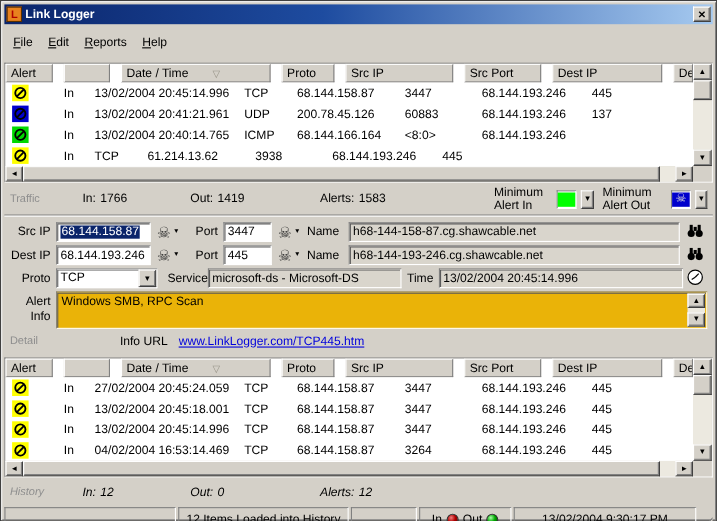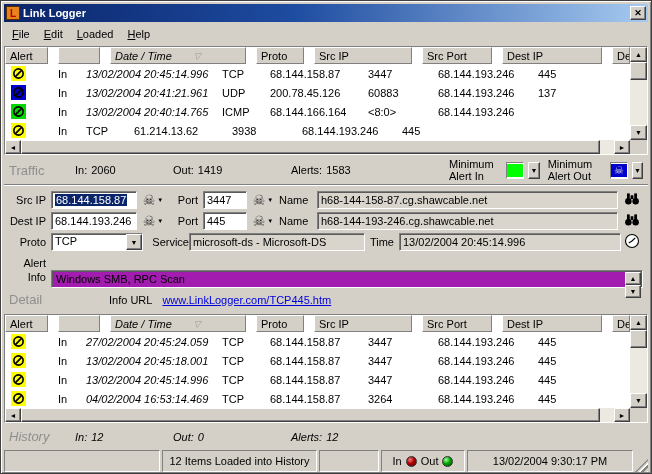--- a/index.html
+++ b/index.html
@@ -13,57 +13,57 @@
   
   .titlebar { height: 18px; flex: 0 0 auto; background: linear-gradient(90deg, #0a246a 0%, #1e4ca0 45%, #a6caf0 100%);
     display: flex; align-items: center; gap: 3px; padding: 0 2px; }
   .app-icon { width: 14px; height: 14px; background: #e8821e; border: 1px solid #5a3000;
     color: #b00000; font-size: 10px; font-weight: bold; display: flex; align-items: center; justify-content: center; flex: 0 0 auto; }
   .title { color: #fff; font-weight: bold; flex: 1; }
   .btn3d { background: #d4d0c8; border: 1px solid; border-color: #ffffff #404040 #404040 #ffffff;
     box-shadow: inset -1px -1px 0 #808080; display: flex; align-items: center; justify-content: center; }
   .close-btn { width: 16px; height: 14px; font-size: 9px; font-weight: bold; }
   
-  .menubar { height: 23px; flex: 0 0 auto; display: flex; align-items: center; padding-left: 1px; }
+  .menubar { height: 34px; flex: 0 0 auto; display: flex; align-items: center; padding-left: 1px; }
   .menu-item { display: inline-block; padding: 3px 7px; }
   .menu-item::first-letter { text-decoration: underline; }
   .groove { height: 2px; flex: 0 0 auto; border-top: 1px solid #808080; border-bottom: 1px solid #ffffff; }
   
   .datatable { flex: 0 0 auto; border: 1px solid; border-color: #808080 #ffffff #ffffff #808080; background: #d4d0c8;
     display: flex; flex-direction: column; margin: 1px 0; }
   .table-main { display: flex; }
   .table-left { flex: 1; display: flex; flex-direction: column; background: #fff; overflow: hidden; }
   .theader { display: flex; height: 17px; flex: 0 0 auto; gap: 10px; }
   .hcell { background: #d4d0c8; border: 1px solid; border-color: #ffffff #808080 #808080 #ffffff;
     display: flex; align-items: center; padding-left: 4px; overflow: hidden; white-space: nowrap; }
   .sort { color: #9a968a; font-size: 9px; margin-left: 22px; }
   .trow { display: flex; height: 19px; align-items: center; background: #fff; flex: 0 0 auto; }
   .cell { padding-left: 4px; overflow: hidden; white-space: nowrap; height: 100%; display: flex; align-items: center; }
   .c-alert { width: 43px; flex: 0 0 auto; } .c-dir { width: 34px; flex: 0 0 auto; padding-left: 40px; }
-  .c-dt { width: 136px; flex: 0 0 auto; font-style: italic; } .c-proto { width: 48px; flex: 0 0 auto; }
+  .c-dt { width: 136px; flex: 0 0 auto; } .c-proto { width: 48px; flex: 0 0 auto; }
   .c-srcip { width: 98px; flex: 0 0 auto; } .c-srcport { width: 70px; flex: 0 0 auto; }
   .c-destip { width: 100px; flex: 0 0 auto; } .c-destport { flex: 1; }
   .cell.c-dir { padding-left: 10px; }
   .alerticon { width: 15px; height: 15px; margin-left: 2px; display: flex; align-items: center; justify-content: center; }
   .alerticon svg { display: block; }
   
   .vsb { width: 17px; flex: 0 0 auto; display: flex; flex-direction: column; background: #ece9e0; }
   .sb-btn { width: 100%; height: 15px; flex: 0 0 auto; font-size: 7px; }
   .vsb-thumb { height: 18px; flex: 0 0 auto; background: #d4d0c8; border: 1px solid; border-color: #fff #404040 #404040 #fff; box-shadow: inset -1px -1px 0 #808080; }
   .sb-track { flex: 1; }
   .hsb-row { display: flex; height: 14px; flex: 0 0 auto; }
   .hsb { flex: 1; display: flex; background: #ece9e0; }
   .hsb .sb-btn { width: 16px; height: 14px; }
   .hsb-thumb { flex: 1; background: #d4d0c8; border: 1px solid; border-color: #fff #404040 #404040 #fff; box-shadow: inset -1px -1px 0 #808080; }
   .hsb-track-end { width: 14px; flex: 0 0 auto; }
   .hsb-corner { width: 17px; flex: 0 0 auto; background: #d4d0c8; }
   
   .summary { display: flex; align-items: center; height: 28px; flex: 0 0 auto; padding: 0 5px; }
   .summary.short { height: 25px; font-style: italic; }
-  .section-label { font-size: 13px; color: #8e8e8e; width: 66px; flex: 0 0 auto; }
+  .section-label { font-size: 10px; color: #8e8e8e; width: 66px; flex: 0 0 auto; }
   .sum-pair { display: flex; gap: 4px; flex: 0 0 auto; }
   .w-in { width: 98px; } .w-out { width: 118px; } .w-alerts { width: 150px; }
   .min-group { display: flex; align-items: center; gap: 4px; margin-left: 8px; }
   .swatch-box { width: 22px; height: 17px; background: #fff; border: 1px solid; border-color: #808080 #fff #fff #808080;
     display: flex; align-items: center; justify-content: center; }
   .swatch { width: 16px; height: 13px; display: flex; align-items: center; justify-content: center; }
   .swatch .skull { font-size: 11px; color: #d8d8d8; line-height: 1; }
   .dd-btn { width: 16px; height: 17px; font-size: 7px; }
   
   .detail { flex: 0 0 auto; padding: 3px 5px 2px; display: flex; flex-direction: column; }
@@ -84,22 +84,22 @@
   .binoc { width: 22px; flex: 0 0 auto; display: flex; justify-content: center; align-items: center; }
   .combo { width: 92px; flex: 0 0 auto; display: flex; height: 18px; background: #fff;
     border: 1px solid; border-color: #808080 #fff #fff #808080; box-shadow: inset 1px 1px 0 #5a5a5a; }
   .combo-text { flex: 1; padding: 1px 3px; }
   .combo-btn { width: 16px; height: 100%; font-size: 7px; flex: 0 0 auto; }
   .lbl-svc { width: 46px; flex: 0 0 auto; text-align: right; padding-right: 0; }
   .f-svc { width: 176px; flex: 0 0 auto; } .lbl-time { width: 34px; flex: 0 0 auto; text-align: right; padding-right: 5px; }
   .f-time { flex: 1; } .clock-wrap { width: 22px; flex: 0 0 auto; display: flex; justify-content: center; }
   .drow.tall { height: 35px; align-items: stretch; padding-top: 1px; }
   .ai-label { width: 42px; flex: 0 0 auto; text-align: right; padding: 2px 5px 0 0; line-height: 1.3; }
-  .ai-field { flex: 1; position: relative; background: #a21caf; border: 1px solid; border-color: #808080 #fff #fff #808080;
-    box-shadow: inset 1px 1px 0 #5a5a5a; padding: 2px 20px 0 4px; margin-top: 16px; }
+  .ai-field { flex: 1; position: relative; background: #eab308; border: 1px solid; border-color: #808080 #fff #fff #808080;
+    box-shadow: inset 1px 1px 0 #5a5a5a; padding: 2px 20px 0 4px; }
   .ai-sb { position: absolute; top: 1px; right: 1px; bottom: 1px; width: 16px; background: #ece9e0;
     display: flex; flex-direction: column; justify-content: space-between; }
   .ai-sb .sb-btn { height: 13px; }
   .drow.detail-foot { height: 23px; }
   .infourl-label { margin: 0 10px 0 22px; }
   a.link { color: #0000dd; text-decoration: underline; }
   
   .statusbar { display: flex; height: 22px; flex: 0 0 auto; gap: 2px; margin-top: 1px; align-items: stretch; }
   .panel { border: 1px solid; border-color: #808080 #fff #fff #808080; display: flex; align-items: center;
     justify-content: center; padding: 0 4px; overflow: hidden; white-space: nowrap; }
@@ -121,21 +121,21 @@
     <div class="app-icon">L</div>
     <div class="title">Link Logger</div>
     <div class="btn3d close-btn">
       <span>✕</span>
     </div>
   </div>
 
   <div class="menubar">
     <span class="menu-item">File</span>
     <span class="menu-item">Edit</span>
-    <span class="menu-item">Loaded</span>
+    <span class="menu-item">Reports</span>
     <span class="menu-item">Help</span>
   </div>
 
   <div class="datatable">
     <div class="table-main">
       <div class="table-left">
         <div class="theader">
           <div class="hcell c-alert">Alert</div>
           <div class="hcell c-dir">Dir</div>
           <div class="hcell c-dt">
@@ -240,21 +240,21 @@
           </div>
       </div>
       <div class="hsb-corner"></div>
     </div>
   </div>
 
   <div class="summary">
     <div class="section-label">Traffic</div>
     <div class="sum-pair w-in">
         <span>In:</span>
-        <span>2060</span>
+        <span>1766</span>
       </div>
     <div class="sum-pair w-out">
         <span>Out:</span>
         <span>1419</span>
       </div>
     <div class="sum-pair w-alerts">
         <span>Alerts:</span>
         <span>1583</span>
       </div>
     <div class="min-group">

